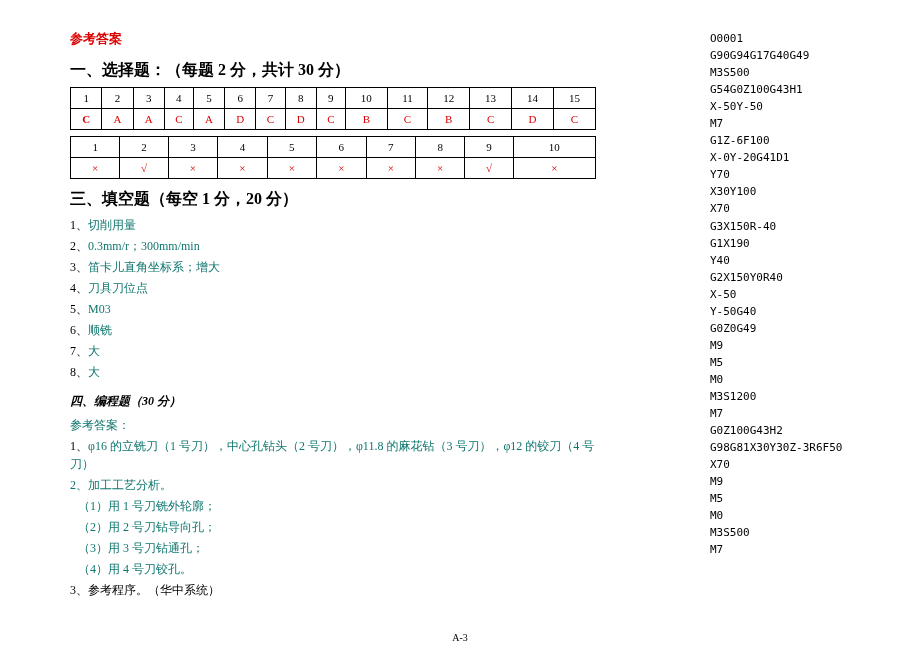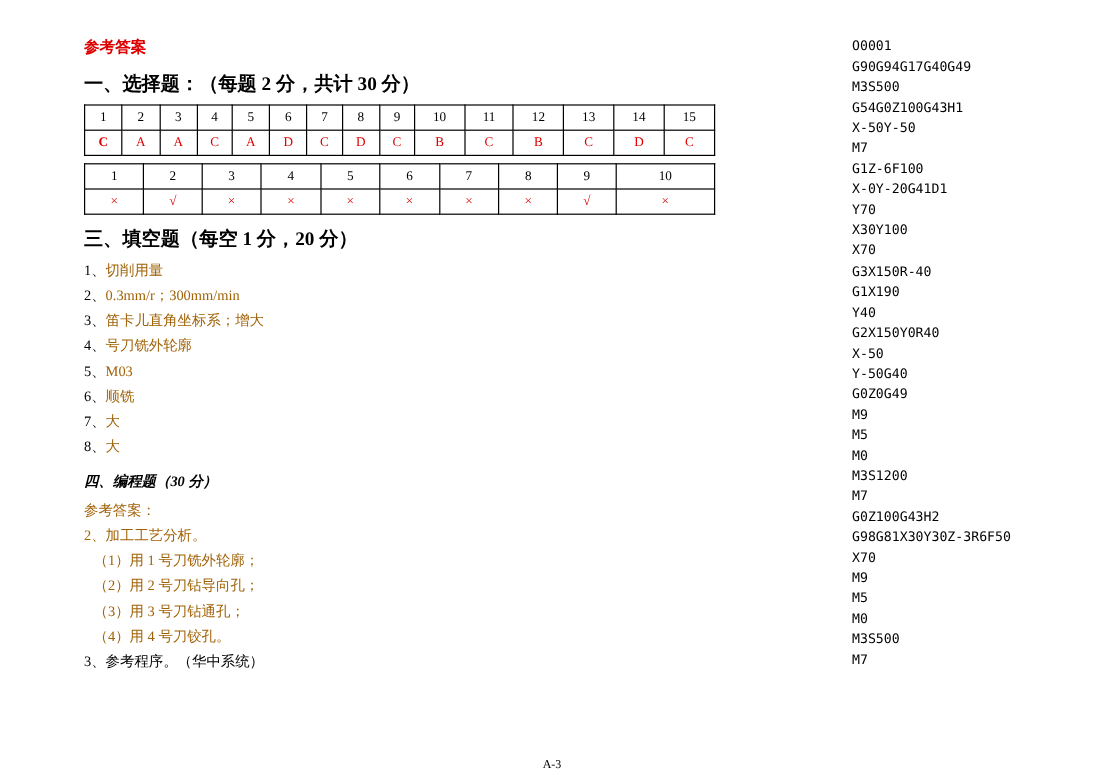--- a/index.html
+++ b/index.html
@@ -40,21 +40,21 @@
     border: 1px solid #000;
     text-align: center;
     height: 18px;
     font-size: 11px;
     padding: 1px 0;
   }
   table.answer-grid tr.ans td { color: #d00; }
   table.answer-grid tr.ans td.first-bold { font-weight: bold; }
   .fill-list { margin: 4px 0; }
   .fill-row { margin: 3px 0; line-height: 1.5; }
-  .red { color: #a16207; }
+  .red { color: #0f766e; }
   .sub-title {
     font-weight: bold;
     margin: 12px 0 6px 0;
     font-style: italic;
   }
   .indent { margin-left: 8px; }
   .code-list div {
     font-family: "SimSun", "Songti SC", monospace;
     font-size: 11px;
     line-height: 1.55;
@@ -143,29 +143,32 @@
             <td>×</td>
           </tr>
     </tbody>
       </table>
 
     <div class="section-title">三、填空题（每空 1 分，20 分）</div>
     <div class="fill-list" id="fill-list">
         <div class="fill-row"><span>1、</span><span class="red">切削用量</span></div>
         <div class="fill-row"><span>2、</span><span class="red">0.3mm/r；300mm/min</span></div>
         <div class="fill-row"><span>3、</span><span class="red">笛卡儿直角坐标系；增大</span></div>
-        <div class="fill-row"><span>4、</span><span class="red">号刀铣外轮廓</span></div>
+        <div class="fill-row"><span>4、</span><span class="red">刀具刀位点</span></div>
         <div class="fill-row"><span>5、</span><span class="red">M03</span></div>
         <div class="fill-row"><span>6、</span><span class="red">顺铣</span></div>
         <div class="fill-row"><span>7、</span><span class="red">大</span></div>
         <div class="fill-row"><span>8、</span><span class="red">大</span></div>
       </div>
 
     <div class="sub-title">四、编程题（30 分）</div>
     <div class="fill-row red">参考答案：</div>
+    <div class="fill-row">
+      <span>1、</span><span class="red">φ16 的立铣刀（1 号刀），中心孔钻头（2 号刀），φ11.8 的麻花钻（3 号刀），φ12 的铰刀（4 号刀）</span>
+    </div>
     <div class="fill-row red">2、加工工艺分析。</div>
     <div id="steps">
         <div class="fill-row red indent">（1）用 1 号刀铣外轮廓；</div>
         <div class="fill-row red indent">（2）用 2 号刀钻导向孔；</div>
         <div class="fill-row red indent">（3）用 3 号刀钻通孔；</div>
         <div class="fill-row red indent">（4）用 4 号刀铰孔。</div>
       </div>
     <div class="fill-row">3、参考程序。（华中系统）</div>
   </div>
 

